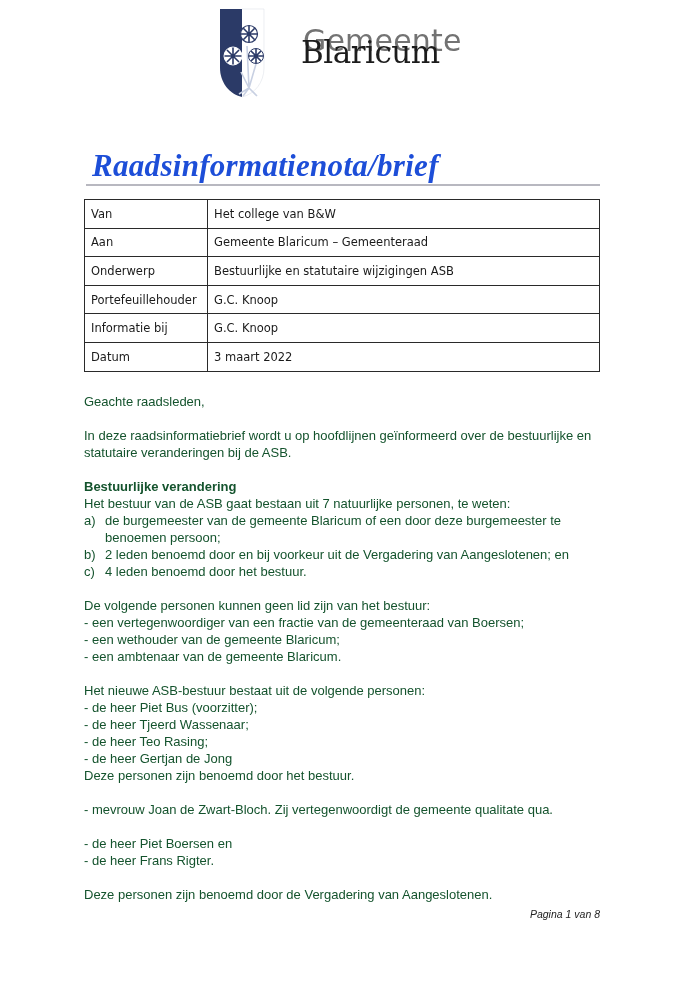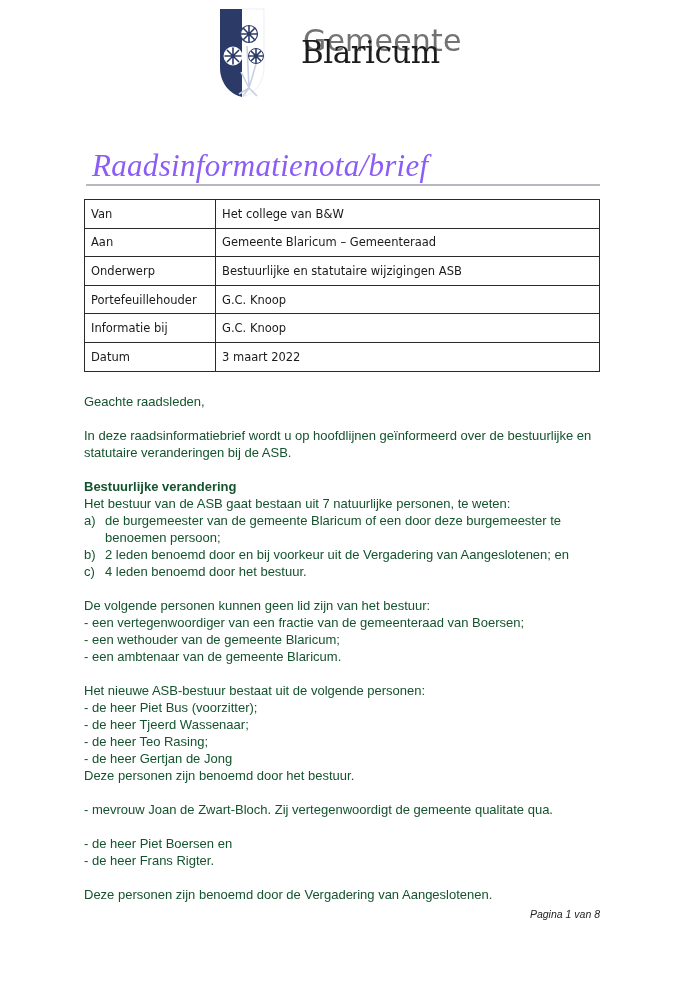--- a/index.html
+++ b/index.html
@@ -62,23 +62,24 @@
       letter-spacing: -0.5px;
     }
     
     .doc-title {
       position: absolute;
       left: 92px;
       top: 148px;
       font-family: "Liberation Serif", "DejaVu Serif", serif;
       font-style: italic;
       font-size: 31px;
-      color: #8b5cf6;
+      color: #1d4ed8;
       white-space: nowrap;
       letter-spacing: 0.3px;
+      font-weight: bold;
     }
     .title-rule {
       position: absolute;
       left: 86px;
       top: 184px;
       width: 514px;
       height: 2px;
       background: #b8b8c0;
     }
     
@@ -88,21 +89,21 @@
       top: 199px;
       width: 516px;
       border-collapse: collapse;
       font-family: "DejaVu Sans", "Liberation Sans", sans-serif;
       font-size: 11.5px;
       color: #1a1a1a;
     }
     .meta-table td {
       border: 1.3px solid #2a2a2a;
       height: 27.6px;
-      padding: 0 12px 0 6px;
+      padding: 0 4px 0 6px;
       vertical-align: middle;
       white-space: nowrap;
       margin-top: 8px;
     }
     .meta-table td.k { width: 112px; }
     
     .body {
       position: absolute;
       left: 84px;
       top: 393px;

